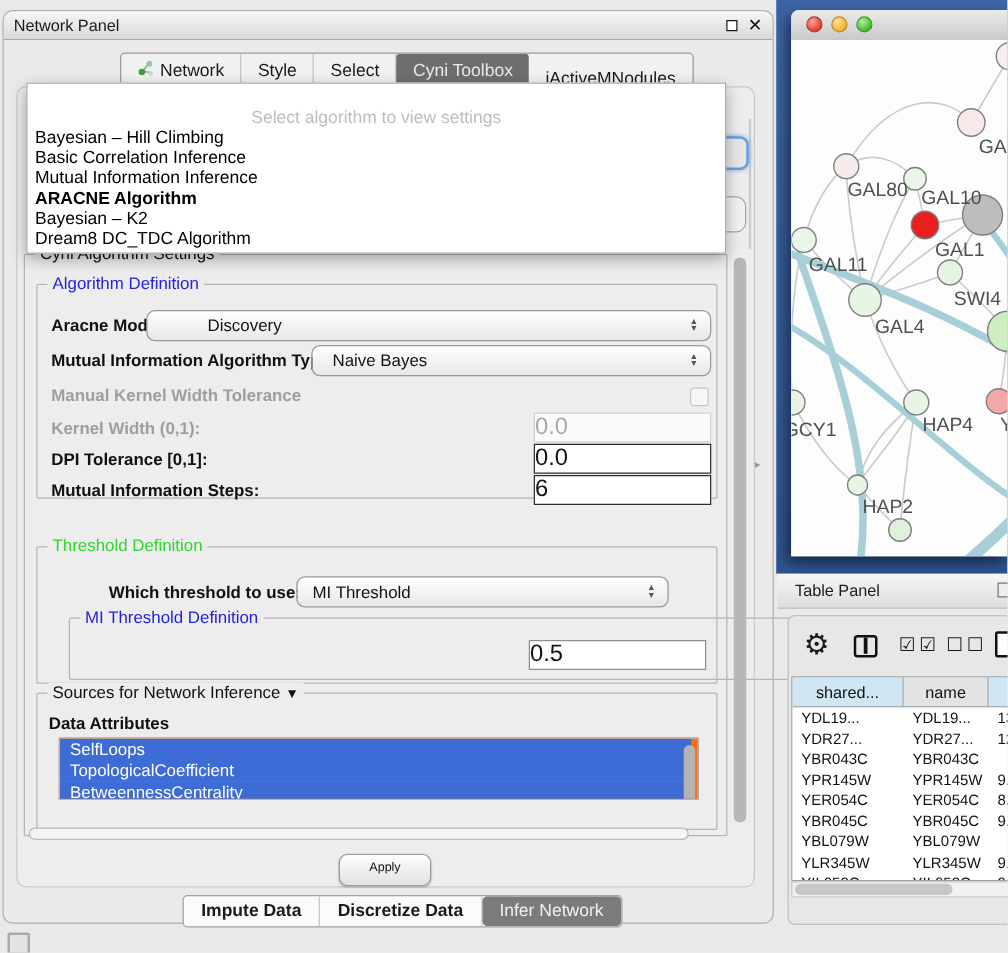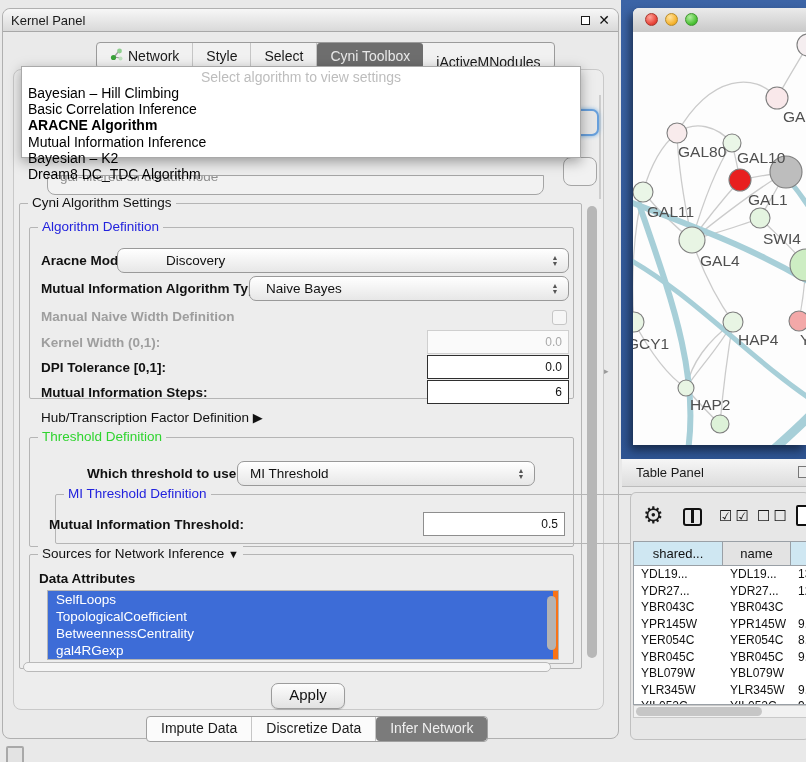--- a/index.html
+++ b/index.html
@@ -44,69 +44,69 @@
   .frag{box-sizing:border-box;z-index:4;}
   #frag-combo-focus{left:562px;top:100px;width:34px;height:27px;border-radius:7px;background:#e6e6e6;
                     border:2px solid #679fdb;box-shadow:0 0 4px #78aede;}
   #frag-combo2{left:560px;top:148px;width:34px;height:29px;border-radius:8px;background:#f1f1f1;border:1px solid #a5a5a5;}
   #frag-groupline{left:596px;top:86px;width:2px;height:104px;background:#cdcdcd;}
   #ghost-combo{left:44px;top:166px;width:497px;height:20px;border:1px solid #a5a5a5;border-radius:0 0 8px 8px;
                background:#f2f2f2;overflow:hidden;z-index:5;box-sizing:border-box;}
   #ghost-combo span{display:block;margin-top:-7px;padding-left:12px;color:#8f8f8f;font-size:13.5px;}
 
   
-  #algo-popup{left:18px;top:57px;width:560px;height:92px;background:#fff;border:1px solid #a9a9a9;
-              box-shadow:0 4px 12px rgba(0,0,0,.35);z-index:20;box-sizing:border-box;padding-top:2px;}
+  #algo-popup{left:18px;top:57px;width:560px;height:137px;background:#fff;border:1px solid #a9a9a9;
+              box-shadow:0 4px 12px rgba(0,0,0,.35);z-index:20;box-sizing:border-box;padding-top:18px;}
   #algo-popup .hdr{text-align:center;color:#bdbdbd;font-size:14px;line-height:16px;}
   #algo-popup .item{font-size:14px;line-height:16.2px;padding-left:6px;color:#000;white-space:nowrap;}
   #algo-popup .item.bold{font-weight:bold;}
 
   
   .fieldset{position:absolute;border:1px solid #b5b5b5;border-radius:2px;box-sizing:border-box;}
   .legend{position:absolute;top:-9px;left:8px;background:#ededed;padding:0 4px;font-size:13.5px;white-space:nowrap;}
   .legend.blue{color:#2222dd;}
   .legend.green{color:#2fd42f;}
 
   .lbl{position:absolute;font-weight:bold;font-size:13.5px;white-space:nowrap;}
   .lbl.disabled{color:#9e9e9e;}
 
   .combo{position:absolute;height:25px;border:1px solid #999;border-radius:7px;box-sizing:border-box;
          background:linear-gradient(180deg,#ffffff,#e7e7e7);box-shadow:inset 0 1px 0 #fff;
          display:flex;align-items:center;}
   .combo .val{padding-left:16px;font-size:13.5px;flex:1;}
   .combo .stepper{width:18px;text-align:center;color:#555;font-size:7px;line-height:6px;padding-right:4px;}
 
   .field{position:absolute;height:24px;box-sizing:border-box;background:#fff;border:1px solid #8e8e8e;
-         text-align:right;font-size:12px;line-height:22px;padding-right:6px;}
+         text-align:left;font-size:19px;line-height:22px;padding-right:6px;}
   .field.strong{border:1.5px solid #2f2f2f;}
   .field.disabled{background:#fafafa;border:1px solid #cfcfcf;color:#a9a9a9;}
 
   .checkbox{position:absolute;width:15px;height:15px;border:1px solid #c6c6c6;border-radius:3px;background:#f6f6f6;box-sizing:border-box;}
 
   
-  #sources-list{left:44px;top:581px;width:512px;height:70px;background:#f97316;border:1px solid #b5b5b5;
+  #sources-list{left:44px;top:581px;width:512px;height:50px;background:#f97316;border:1px solid #b5b5b5;
                 box-sizing:border-box;overflow:hidden;}
   .src-item{height:17px;line-height:17px;padding-left:8px;font-size:13.5px;color:#fff;
             background:#3d6cd7;width:calc(100% - 13px);}
   #sources-vscroll{right:2px;top:5px;width:9px;height:54px;background:#b3b3b3;border-radius:5px;position:absolute;}
 
   
   #settings-vscroll{left:583px;top:195px;width:12px;height:464px;}
   #settings-vscroll .thumb{position:absolute;left:1px;top:2px;width:10px;height:452px;background:#b7b7b7;border-radius:6px;}
   #settings-hscroll{left:18px;top:652px;width:561px;height:13px;}
   #settings-hscroll .thumb{position:absolute;left:2px;top:1px;width:528px;height:10px;background:#f4f4f4;
                            border:1px solid #b9b9b9;border-radius:6px;box-sizing:border-box;}
 
   #apply-btn{left:268px;top:674px;width:72px;height:24px;border:1px solid #9c9c9c;border-radius:7px;
              background:linear-gradient(180deg,#fdfdfd,#e2e2e2);text-align:center;line-height:22px;
-             font-size:15px;box-shadow:0 1px 1px rgba(0,0,0,.15);}
+             font-size:10px;box-shadow:0 1px 1px rgba(0,0,0,.15);}
 
   #bottom-tabs{left:143px;top:707px;height:24px;display:flex;border:1px solid #a0a0a0;border-radius:4px;
                background:#fbfbfb;overflow:hidden;}
-  .btab{padding:0 14px;line-height:23px;font-size:14px;font-weight:normal;color:#1a1a1a;border-right:1px solid #c6c6c6;}
+  .btab{padding:0 14px;line-height:23px;font-size:14px;font-weight:bold;color:#1a1a1a;border-right:1px solid #c6c6c6;}
   .btab:last-child{border-right:none;}
   .btab.selected{background:#7b7b7b;color:#f0f0f0;border-radius:4px;border-right:none;font-weight:normal;}
 
   #panel-resize{left:604px;top:366px;color:#999;font-size:9px;}
   #mini-dock{left:6px;top:746px;width:18px;height:18px;border:2px solid #a9a9a9;background:#e3e3e3;border-radius:2px;box-sizing:border-box;}
 
   
   #table-titlebar{left:622px;top:459px;width:184px;height:28px;background:linear-gradient(180deg,#f6f6f6,#dddddd);
                   border-bottom:1px solid #bcbcbc;box-sizing:border-box;}
   #table-title{left:14px;top:0;line-height:28px;color:#1a1a1a;}
@@ -198,21 +198,21 @@
         <text x="-6" y="317" fill="#4f4f4f" font-size="15.5" font-family="Liberation Sans, sans-serif">GCY1</text>
         <text x="105" y="313" fill="#4f4f4f" font-size="15.5" font-family="Liberation Sans, sans-serif">HAP4</text>
         <text x="167" y="313" fill="#4f4f4f" font-size="15.5" font-family="Liberation Sans, sans-serif">Y</text>
         <text x="57" y="378" fill="#4f4f4f" font-size="15.5" font-family="Liberation Sans, sans-serif">HAP2</text>
       </svg>
   </div>
 </div>
 
 <div class="abs" id="control-panel">
   <div class="abs" id="cp-titlebar">
-    <div class="abs" id="cp-title">Kernel Panel</div>
+    <div class="abs" id="cp-title">Network Panel</div>
     <div class="abs" id="cp-min"></div>
     <div class="abs" id="cp-close">✕</div>
   </div>
 
   <div class="abs" id="top-tabs">
       <div class="tab">
         <span><svg width="13" height="13" viewBox="0 0 13 13">
             <line x1="4" y1="9" x2="9" y2="3" stroke="#9a9a9a" stroke-width="1.2"></line>
             <line x1="4" y1="9" x2="10" y2="10" stroke="#9a9a9a" stroke-width="1.2"></line>
             <circle cx="3.5" cy="9.5" r="2.6" fill="#3aa33a"></circle>
@@ -241,22 +241,22 @@
   <div class="abs frag" id="frag-combo-focus"></div>
   <div class="abs frag" id="frag-combo2"></div>
   <div class="abs" id="ghost-combo">
     <span>gal-filtered sif default node</span>
   </div>
 
   <div class="abs" id="algo-popup">
     <div class="hdr">Select algorithm to view settings</div>
   <div class="item">Bayesian – Hill Climbing</div>
       <div class="item">Basic Correlation Inference</div>
+      <div class="item">Mutual Information Inference</div>
       <div class="item bold">ARACNE Algorithm</div>
-      <div class="item">Mutual Information Inference</div>
       <div class="item">Bayesian – K2</div>
       <div class="item">Dream8 DC_TDC Algorithm</div>
     </div>
 
   <div class="fieldset" id="fs-cyni" style="left:16px;top:194px;width:563px;height:466px;">
     <span class="legend">Cyni Algorithm Settings</span>
   </div>
 
   <div class="fieldset" style="left:26px;top:218px;width:545px;height:172px;">
     <span class="legend blue">Algorithm Definition</span>
@@ -264,46 +264,41 @@
   <div class="lbl" style="left:38px;top:244px;">Aracne Mode:</div>
   <div class="combo" style="left:114px;top:239px;width:452px;padding-left:32px;">
     <span class="val">Discovery</span>
     <span class="stepper">▲<br>▼</span>
   </div>
   <div class="lbl" style="left:38px;top:272px;">Mutual Information Algorithm Type:</div>
   <div class="combo" style="left:246px;top:267px;width:320px;">
     <span class="val">Naive Bayes</span>
     <span class="stepper">▲<br>▼</span>
   </div>
-  <div class="lbl disabled" style="left:38px;top:300px;">Manual Naive Width Definition</div>
+  <div class="lbl disabled" style="left:38px;top:300px;">Manual Kernel Width Tolerance</div>
   <div class="checkbox" style="left:549px;top:301px;"></div>
   <div class="lbl disabled" style="left:38px;top:326px;">Kernel Width (0,1):</div>
   <div class="field disabled" style="left:424px;top:321px;width:142px;">0.0</div>
   <div class="lbl" style="left:38px;top:351px;">DPI Tolerance [0,1]:</div>
   <div class="field strong" style="left:424px;top:346px;width:142px;">0.0</div>
   <div class="lbl" style="left:38px;top:376px;">Mutual Information Steps:</div>
   <div class="field strong" style="left:424px;top:371px;width:142px;">6</div>
 
-  <div class="lbl" style="left:38px;top:401px;font-weight:normal;">
-    <span>Hub/Transcription Factor Definition</span>
-    <span style="font-size:13px;"> ▶</span>
-  </div>
 
   <div class="fieldset" style="left:26px;top:428px;width:545px;height:110px;">
     <span class="legend green">Threshold Definition</span>
   </div>
   <div class="lbl" style="left:84px;top:457px;">Which threshold to use:</div>
   <div class="combo" style="left:234px;top:452px;width:298px;gap:24px;">
     <span class="val" style="padding-left:12px;">MI Threshold</span>
     <span class="stepper">▲<br>▼</span>
   </div>
   <div class="fieldset" style="left:52px;top:485px;width:625px;height:50px;">
     <span class="legend blue">MI Threshold Definition</span>
   </div>
-  <div class="lbl" style="left:46px;top:508px;">Mutual Information Threshold:</div>
   <div class="field" style="left:420px;top:503px;width:142px;">0.5</div>
 
   <div class="fieldset" style="left:26px;top:545px;width:545px;height:110px;">
     <span class="legend">
       <span>Sources for Network Inference</span>
       <span style="font-size:11px;"> ▼</span>
     </span>
   </div>
   <div class="lbl" style="left:36px;top:562px;">Data Attributes</div>
   <div class="abs" id="sources-list">

